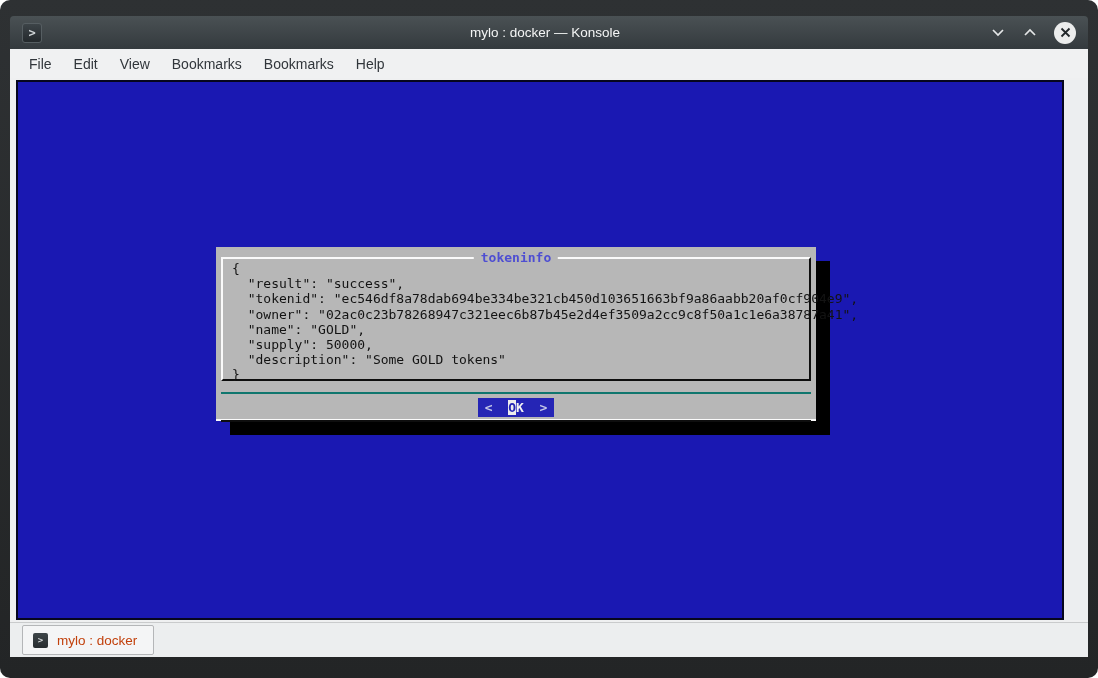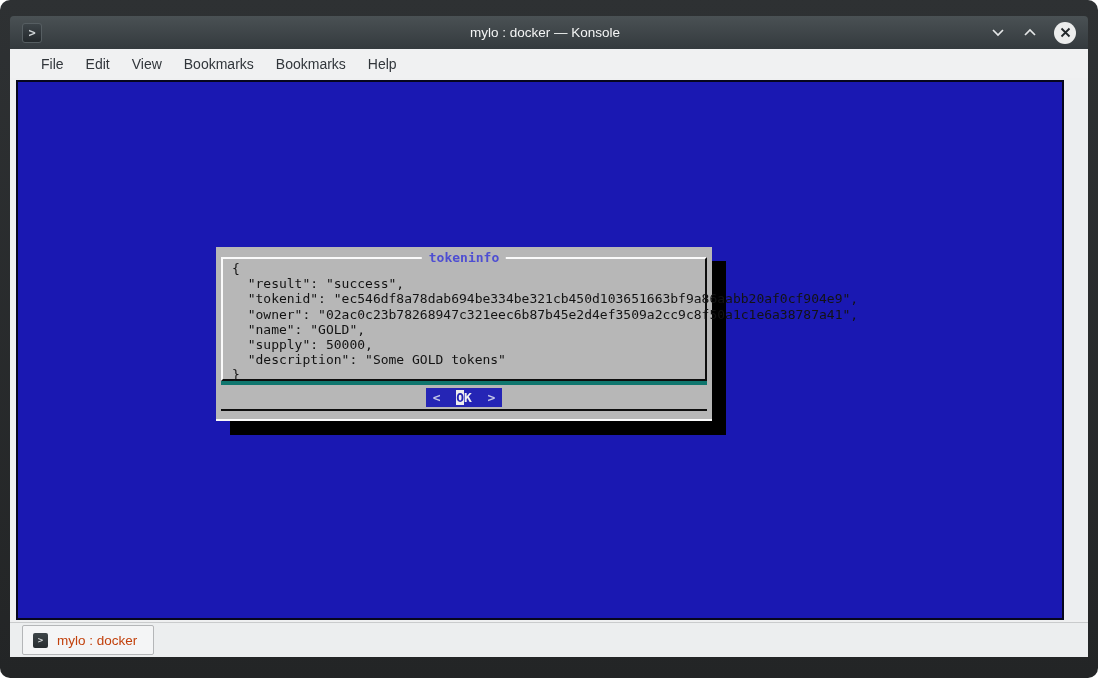--- a/index.html
+++ b/index.html
@@ -15,38 +15,38 @@
             position:relative;display:flex;align-items:center;padding:0 12px;flex:0 0 auto;}
   .app-icon{width:20px;height:20px;background:linear-gradient(#3c4347,#24292c);border:1px solid #565e62;
             border-radius:3px;color:#cfd4d6;font:bold 12px/18px "DejaVu Sans Mono",monospace;text-align:center;}
   .win-title{position:absolute;left:0;right:8px;text-align:center;color:#f4f5f5;font-size:13.5px;pointer-events:none;}
   .win-controls{margin-left:auto;display:flex;align-items:center;gap:16px;z-index:2;}
   .ctrl{width:16px;height:16px;display:flex;align-items:center;justify-content:center;cursor:pointer;}
   .ctrl svg{display:block;}
   .close-btn{width:22px;height:22px;border-radius:50%;background:#eceded;display:flex;align-items:center;justify-content:center;cursor:pointer;}
 
   
-  .menubar{height:29px;background:#f0f1f2;display:flex;align-items:center;padding-left:20px;flex:0 0 auto;text-align:center;}
+  .menubar{height:29px;background:#f0f1f2;display:flex;align-items:center;padding-left:8px;flex:0 0 auto;text-align:center;}
   .menu-item{padding:0 11px;font-size:14px;color:#31363b;cursor:pointer;}
 
   
   .term-wrap{flex:1 1 auto;background:#eff0f1;display:flex;padding:2px 0 2px 6px;position:relative;}
   .terminal{flex:1 1 auto;background:#1a18b2;border:2px solid #06061e;position:relative;}
   .scrollbar{flex:0 0 24px;background:#eceef0;}
 
   
-  .dialog{position:absolute;left:198px;top:165px;width:496px;height:174px;background:#b7b7b7;
+  .dialog{position:absolute;left:198px;top:165px;width:600px;height:174px;background:#b7b7b7;
           box-shadow:14px 14px 0 0 #000000;font-family:"DejaVu Sans Mono",monospace;font-size:13px;
           border-bottom:2px solid #fafafa;}
   .dlg-box{position:relative;margin:10px 5px 0 5px;height:124px;
            border:2px solid;border-color:#fafafa #0e0e0e #0e0e0e #fafafa;padding:2px 4px 0 9px;}
   .dlg-title{position:absolute;top:-10px;left:50%;transform:translateX(-50%);background:#b7b7b7;
              padding:0 7px;color:#4e4ed2;font-weight:bold;line-height:17px;white-space:nowrap;}
   .dlg-box pre{margin:0;font:13px/15.2px "DejaVu Sans Mono",monospace;color:#131313;}
-  .dlg-btnrow{margin:0 5px;height:30px;border-top:4px solid #0f766e;border-bottom:2px solid #0e0e0e;
+  .dlg-btnrow{margin:11px 5px;height:30px;border-top:2px solid #0f766e;border-bottom:2px solid #0e0e0e;
               display:flex;align-items:center;justify-content:center;}
   .ok-btn{background:#2525b5;color:#f2f2f2;padding:2px 7px;font-weight:bold;cursor:pointer;white-space:pre;}
   .ok-btn .bracket{color:#c3c6e8;}
   .ok-btn .cursor{background:#ededed;color:#2525b5;}
 
   
   .tabbar{height:35px;background:#eceeef;border-top:1px solid #c9cbcc;display:flex;align-items:stretch;
           padding:2px 0 2px 12px;flex:0 0 auto;}
   .tab{display:flex;align-items:center;gap:9px;padding:0 16px 0 10px;background:#f4f5f6;
        border:1px solid #b4b6b8;border-radius:2px;cursor:pointer;}

